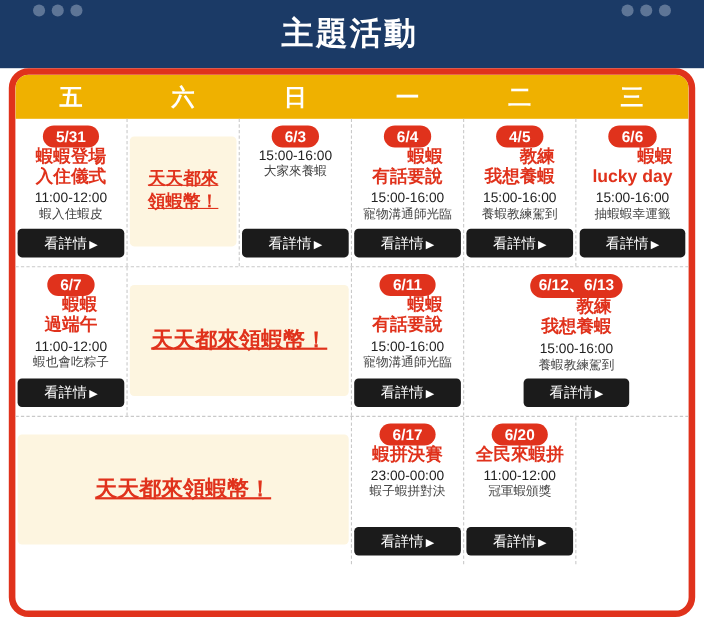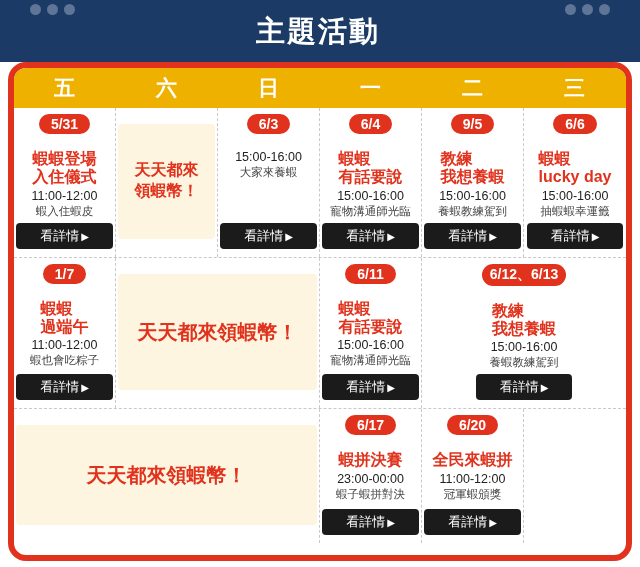--- a/index.html
+++ b/index.html
@@ -100,30 +100,30 @@
   }
   .cell.nb { border-right: none; }
   .cell.empty { }
   .datechip {
     background: #e0321c;
     color: #ffffff;
     font-size: 14px;
     font-weight: bold;
     border-radius: 11px;
     padding: 2px 12px;
-    margin-bottom: 16px;
+    margin-bottom: 0;
     white-space: nowrap;
   }
   .datechip.wide { padding: 2px 8px; }
   .evtitle {
     color: #e0321c;
     font-size: 16px;
     font-weight: bold;
     line-height: 1.15;
-    text-align: left;
+    text-align: right;
     margin-bottom: 2px;
   }
   .evtime {
     color: #222222;
     font-size: 12.5px;
     text-align: right;
     line-height: 1.2;
   }
   .evdesc {
     color: #444444;
@@ -152,20 +152,21 @@
     color: #e0321c;
     font-size: 16px;
     font-weight: bold;
     display: flex;
     align-items: center;
     justify-content: center;
     text-align: center;
     line-height: 1.3;
     margin: 10px 5px;
     border-radius: 4px;
+    text-decoration: underline;
   }
   .promo.big { font-size: 20px; }
   .span2 { grid-column: span 2; }
   .span3 { grid-column: span 3; }
 </style>
 </head>
 <body>
 
 <div class="app">
 
@@ -230,21 +231,21 @@
           <div class="evtitle">
             <div>蝦蝦</div>
             <div>有話要說</div>
           </div>
           <div class="evtime">15:00-16:00</div>
           <div class="evdesc">寵物溝通師光臨</div>
           <button class="btn"><span>看詳情</span><span class="arrow">▶</span></button>
         </div>
 
         <div class="cell">
-          <div class="datechip">9/5</div>
+          <div class="datechip">4/5</div>
           <div class="evtitle">
             <div>教練</div>
             <div>我想養蝦</div>
           </div>
           <div class="evtime">15:00-16:00</div>
           <div class="evdesc">養蝦教練駕到</div>
           <button class="btn"><span>看詳情</span><span class="arrow">▶</span></button>
         </div>
 
         <div class="cell nb">
@@ -255,21 +256,21 @@
           </div>
           <div class="evtime">15:00-16:00</div>
           <div class="evdesc">抽蝦蝦幸運籤</div>
           <button class="btn"><span>看詳情</span><span class="arrow">▶</span></button>
         </div>
       </div>
 
       <div class="row">
 
         <div class="cell">
-          <div class="datechip">1/7</div>
+          <div class="datechip">6/7</div>
           <div class="evtitle">
             <div>蝦蝦</div>
             <div>過端午</div>
           </div>
           <div class="evtime">11:00-12:00</div>
           <div class="evdesc">蝦也會吃粽子</div>
           <button class="btn"><span>看詳情</span><span class="arrow">▶</span></button>
         </div>
 
         <div class="cell span2">

